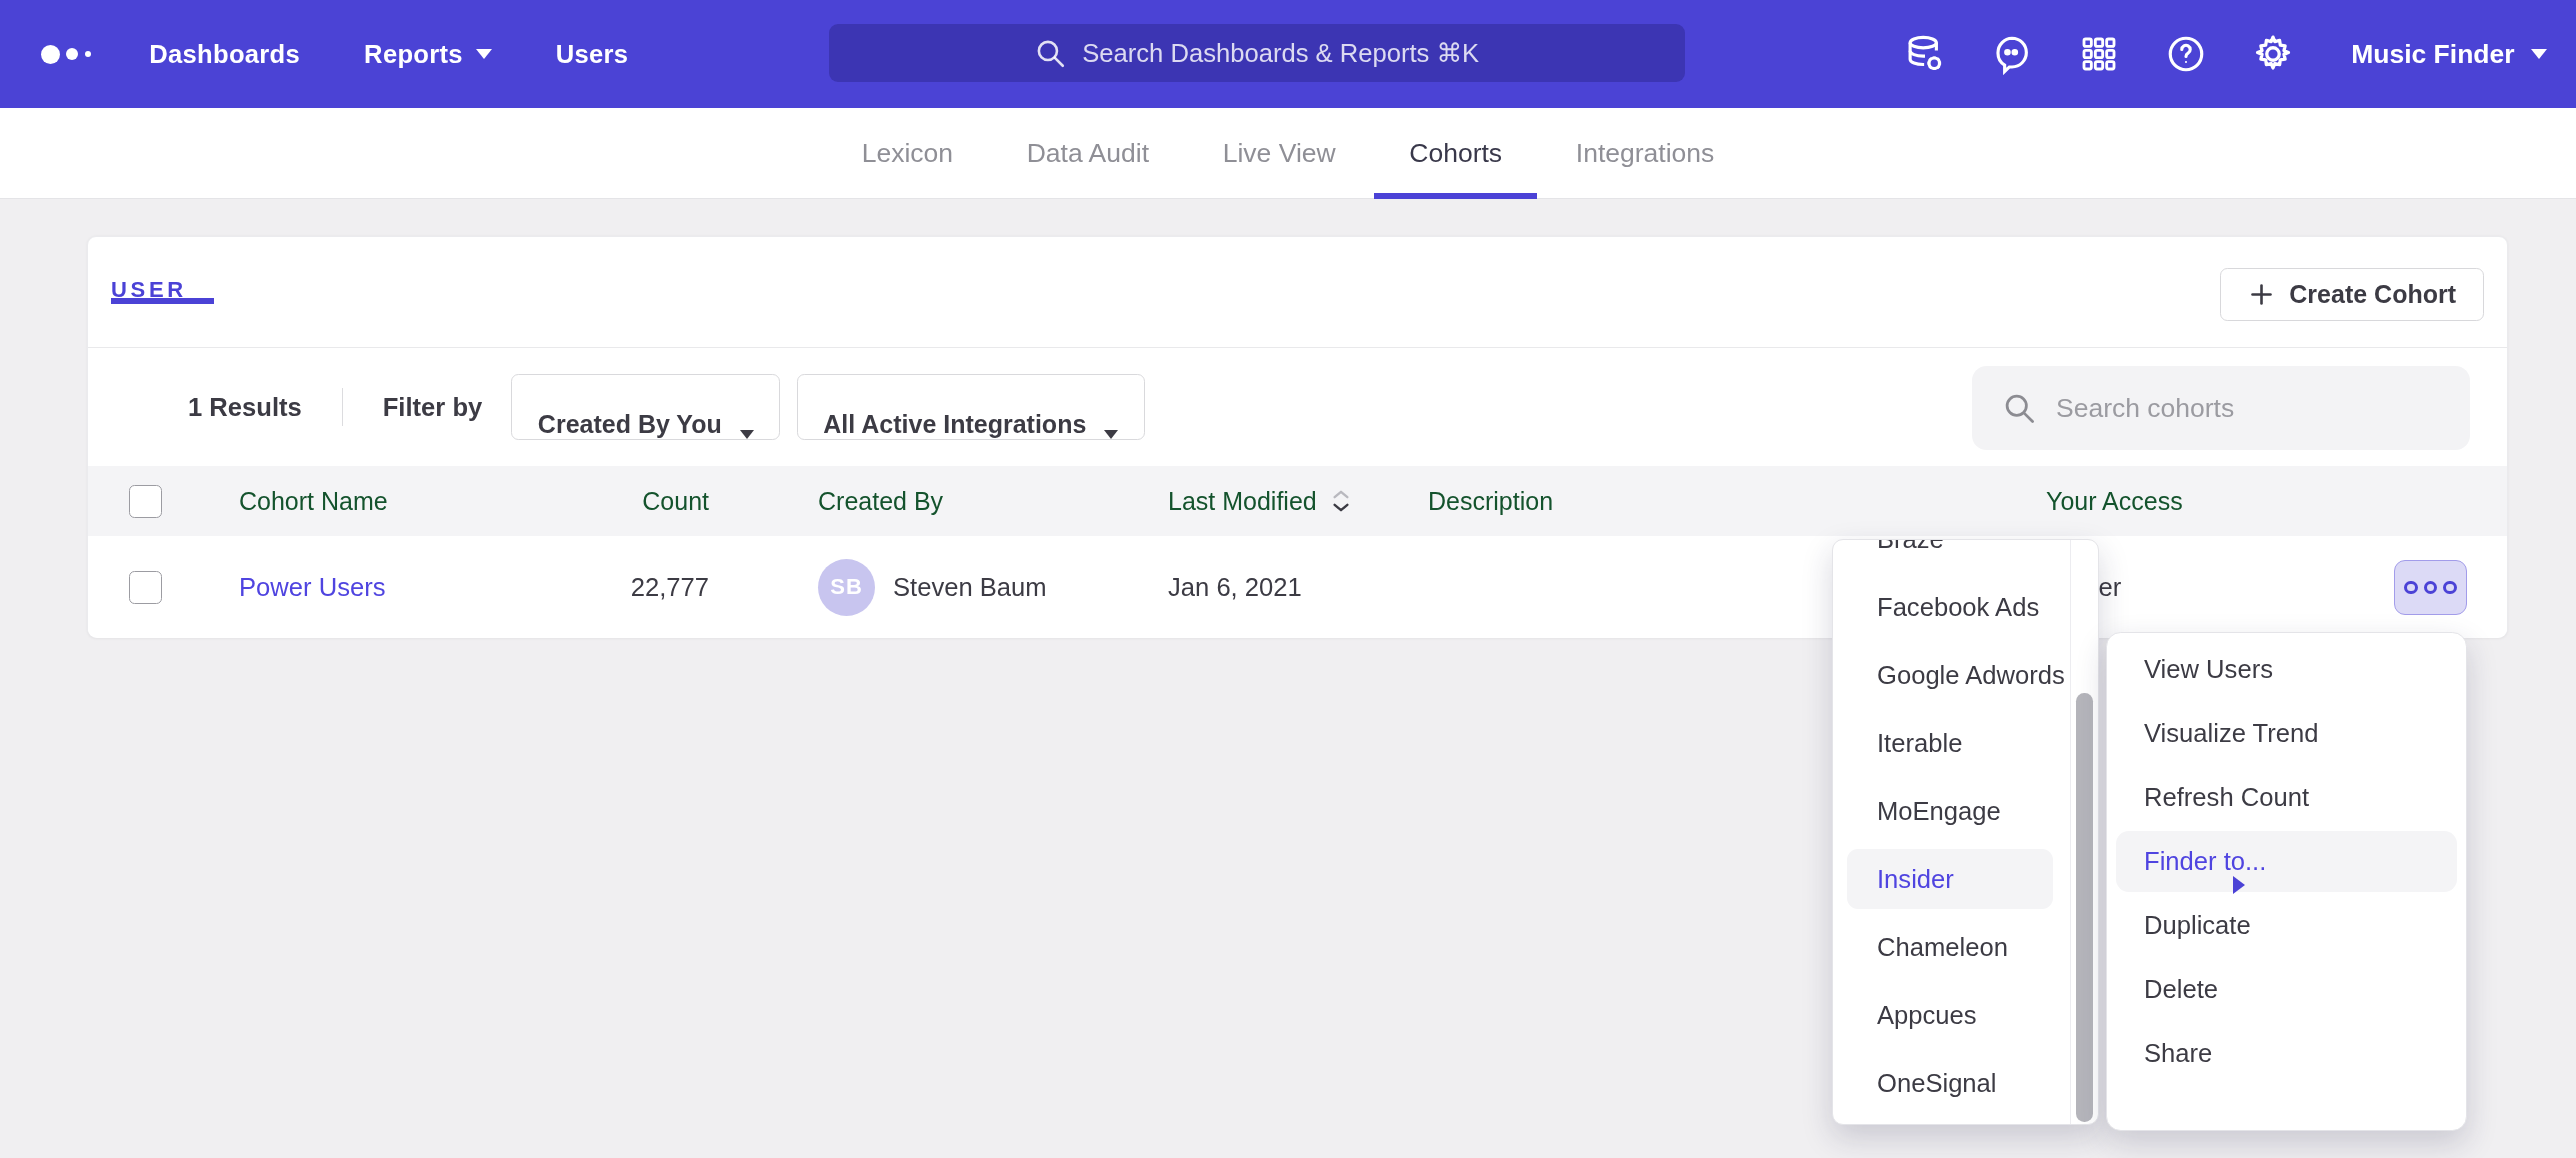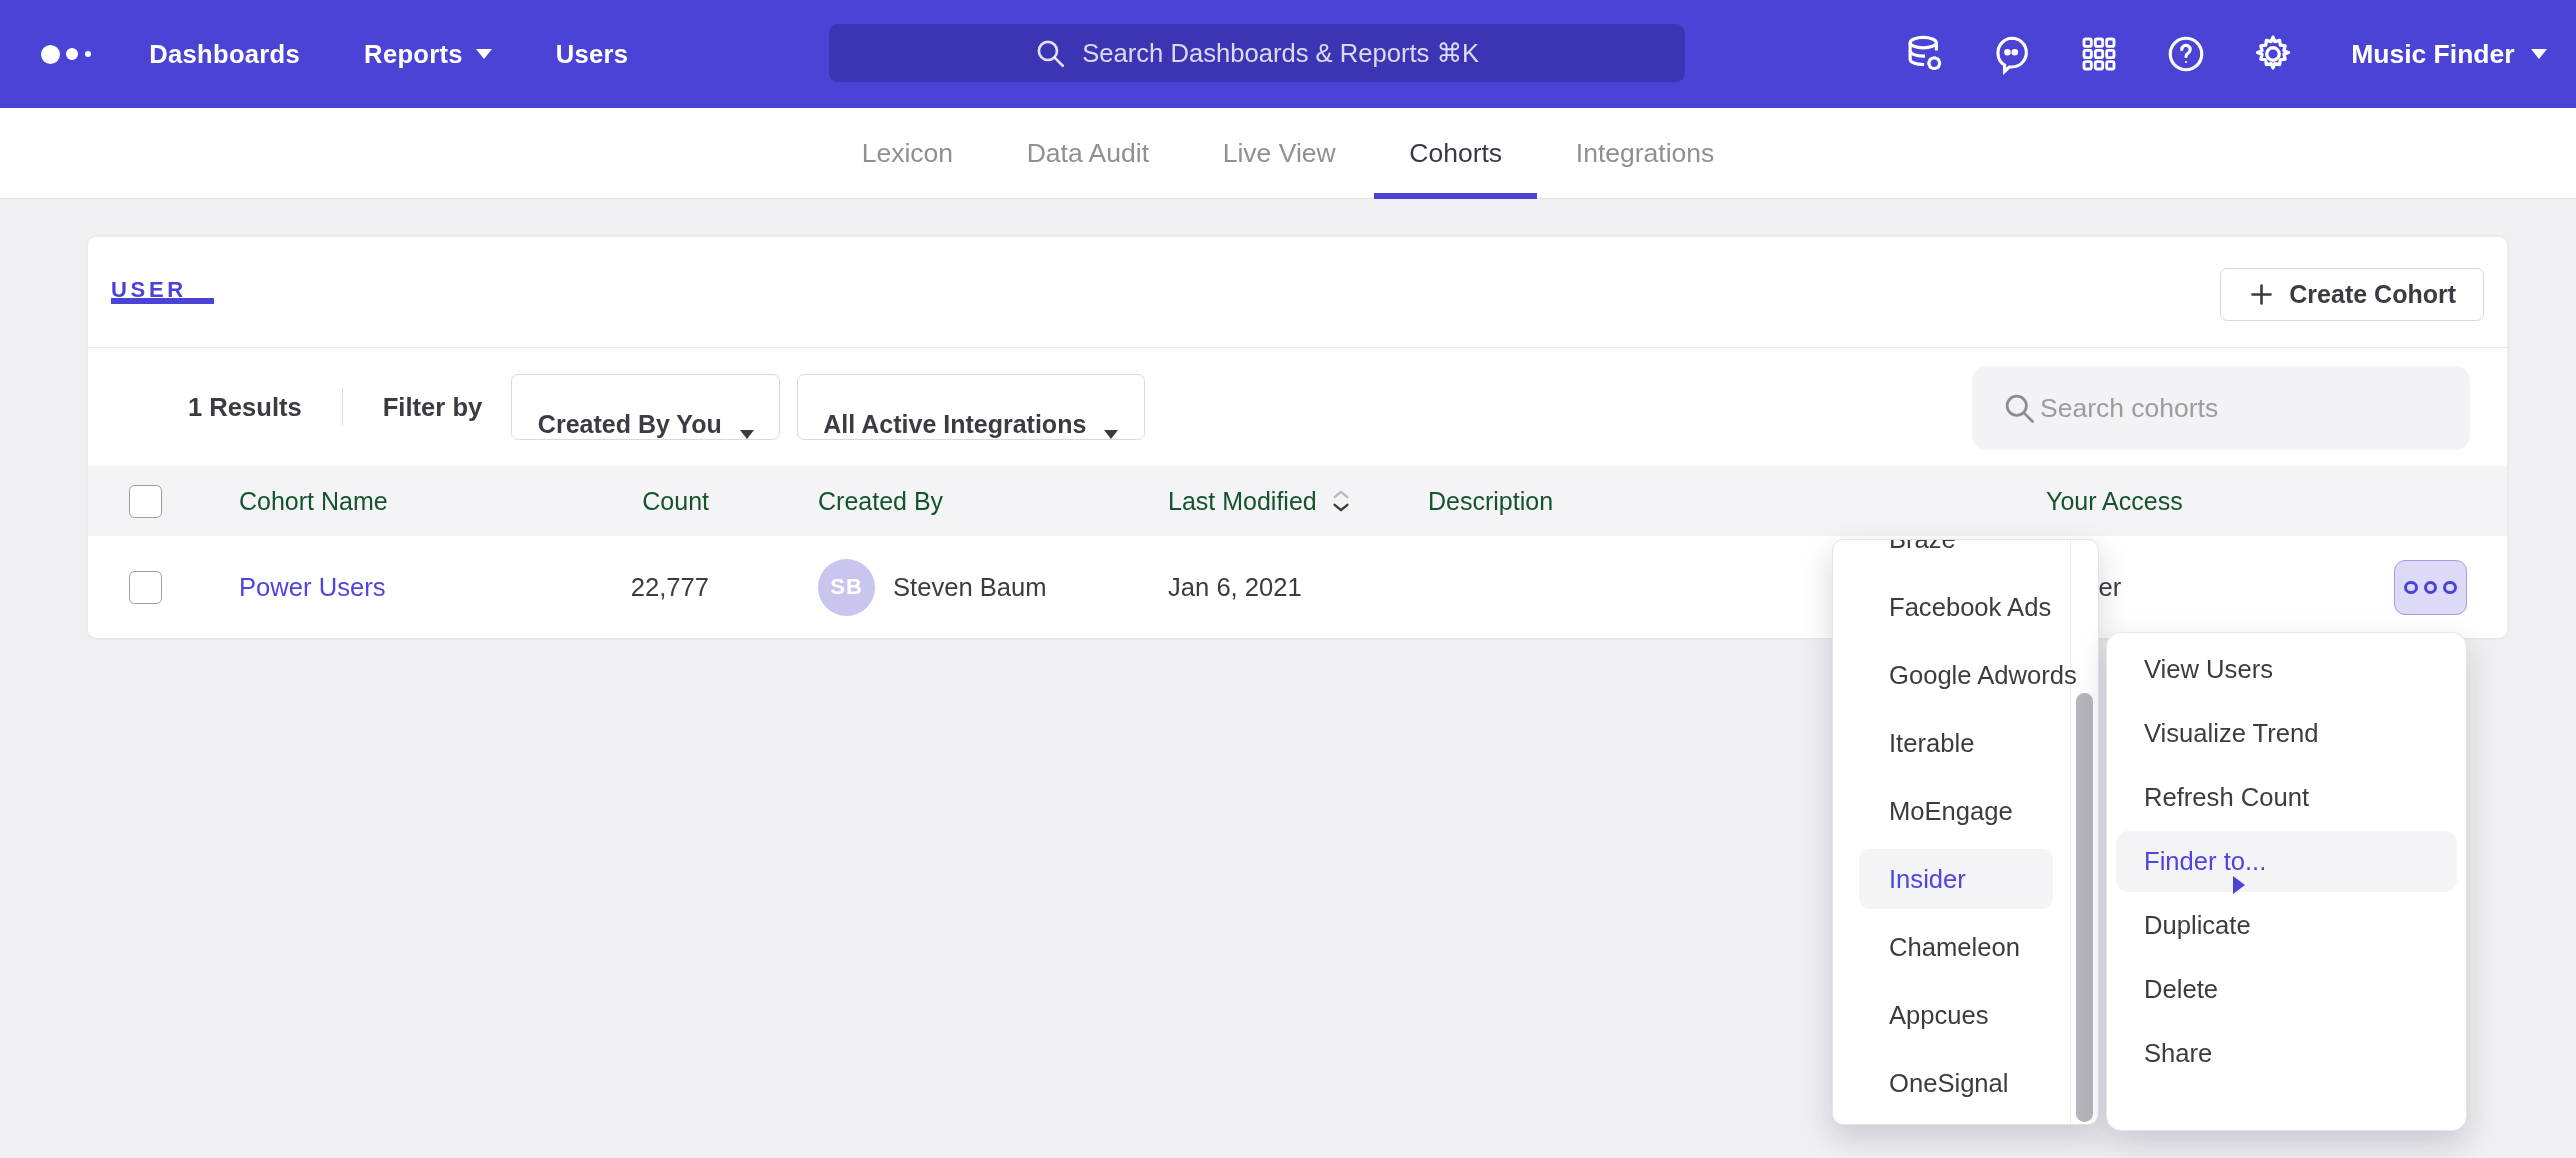--- a/index.html
+++ b/index.html
@@ -73,21 +73,21 @@
   .v-div { width:0.9px; height:38px; background:#dcdcdf; margin:0 40px; }
   .filter-by { font-size:25.6px; font-weight:600; color:#3c3b44; margin-right:29px; white-space:nowrap; }
   .filter-btn {
     height:66px; border:0.9px solid #d9d9dc; border-radius:7.3px; background:#fff;
     display:flex; align-items:flex-end; gap:18px; padding:0 25.6px; margin-right:16.4px;
     font-size:25px; font-weight:600; color:#3c3b44; cursor:pointer; white-space:nowrap;
   }
   .filter-btn .caret-down { border-top-color:#3c3b44; border-left-width:7.3px; border-right-width:7.3px; border-top-width:9px; }
   .cohort-search {
     position:absolute; right:37px; top:18px; width:498px; height:84px;
-    background:#f3f3f5; border-radius:14.6px; display:flex; align-items:center; gap:4px;
+    background:#f3f3f5; border-radius:14.6px; display:flex; align-items:center; gap:20px;
     padding-left:31px; color:#9b9ba1; font-size:26.5px; cursor:text;
   }
 
   
   .thead { position:relative; height:70px; background:#f4f4f6; font-size:25px; color:#14532d; font-weight:500; }
   .trow  { position:relative; height:102px; background:#fff; font-size:25.6px; border-radius:0 0 9px 9px; }
   .cell  { position:absolute; top:0; height:100%; display:flex; align-items:center; white-space:nowrap; }
   .checkbox { width:33px; height:33px; border:1.8px solid #9c9ca2; border-radius:5.5px; background:#fff; cursor:pointer; }
   .c-check  { left:41px; }
   .c-name   { left:151px; }
@@ -110,21 +110,21 @@
   }
   .actions-btn i { width:13.7px; height:13.7px; border:3.2px solid #4b42d6; border-radius:50%; display:block; }
 
   
   .menu {
     position:absolute; background:#fff; border:0.9px solid #e4e4e8;
     box-shadow:0 12.8px 31px rgba(35,32,70,.18); z-index:30; overflow:hidden;
   }
   .export-menu { left:1832px; top:539px; width:267px; height:586px; border-radius:11px; }
   .export-list { position:absolute; left:0; right:0; top:-35px; }
-  .export-menu .m-item { position:relative; height:68px; display:flex; align-items:center; padding-left:44px; font-size:25.6px; color:#3c3b44; cursor:pointer;margin-left:12px; }
+  .export-menu .m-item { position:relative; height:68px; display:flex; align-items:center; padding-left:44px; font-size:25.6px; color:#3c3b44; cursor:pointer; }
   .export-menu .m-item.highlighted::before {
     content:""; position:absolute; left:13.7px; right:45px; top:3.7px; bottom:3.7px;
     background:#f4f4f6; border-radius:11px;
   }
   .export-menu .m-item.highlighted span { color:#4f44e0; }
   .m-item span { position:relative; z-index:1; }
   .sb-track { position:absolute; top:0; bottom:0; right:27px; width:0.9px; background:#ececf0; }
   .sb-thumb { position:absolute; right:5.5px; top:153px; width:16.4px; height:429px; border-radius:8.2px; background:#b5b5bb; cursor:pointer; }
 
   .context-menu { left:2106px; top:632px; width:361px; height:499px; border-radius:14.6px; }

